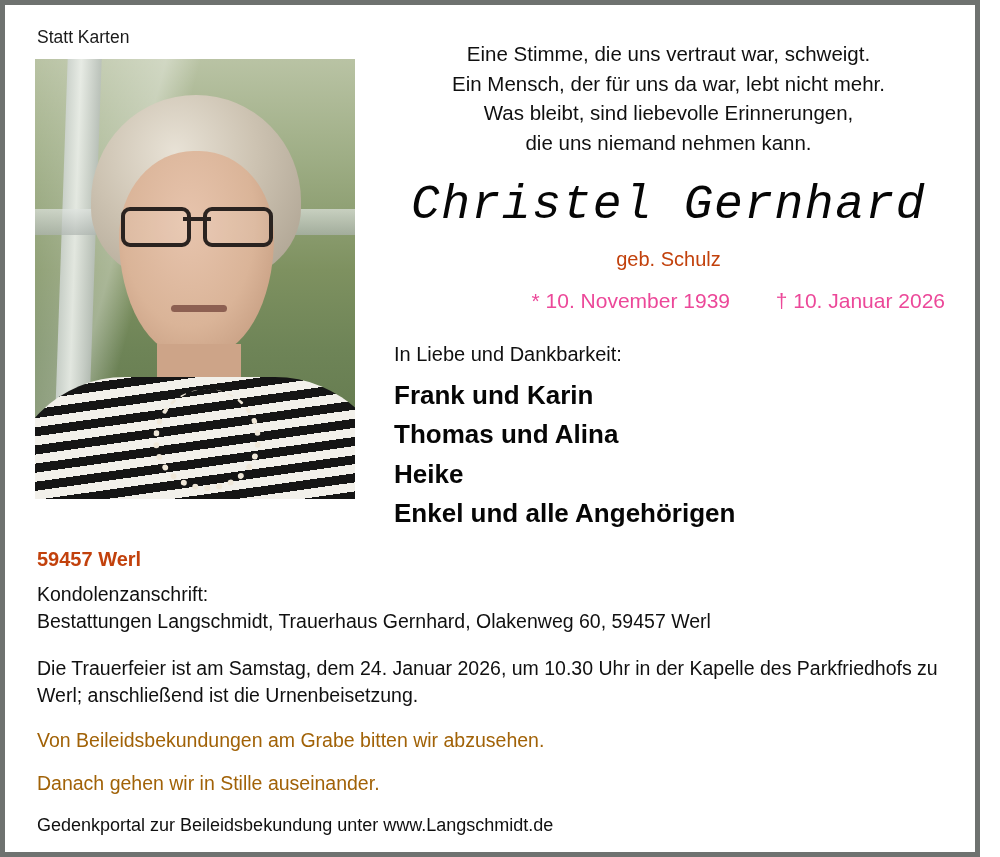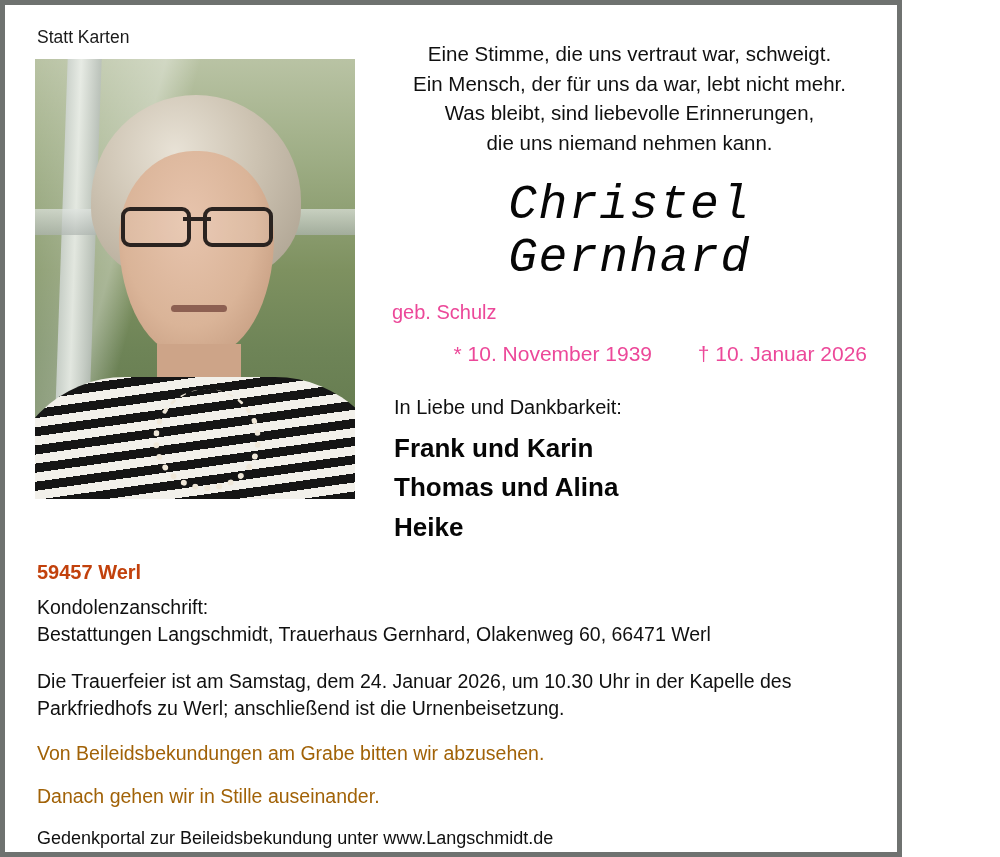--- a/index.html
+++ b/index.html
@@ -10,21 +10,21 @@
   body {
     width: 1000px;
     height: 857px;
     font-family: "Liberation Sans", sans-serif;
     color: #141414;
     overflow: hidden;
   }
   .obituary {
     position: relative;
     box-sizing: border-box;
-    width: 902px;
+    width: 980px;
     height: 857px;
     background: #ffffff;
     border: 5px solid #6f7270;
     padding: 22px 30px 10px 30px;
   }
 
   
   .top-row {
     display: flex;
     align-items: flex-start;
@@ -179,24 +179,24 @@
     font-family: Liberation Mono, monospace;
     font-style: italic;
     font-weight: 400;
     font-size: 48px;
     letter-spacing: 1.5px;
     line-height: 1.1;
     margin: 22px 0 8px 0;
     color: #060606;
   }
   .maiden-name {
-    text-align: left;
+    text-align: center;
     font-size: 20px;
     margin: 16px 0 18px 0;
-    color: #ec4899;
+    color: #c2410c;
   }
   .dates {
     text-align: right;
     font-size: 21px;
     margin: 0 0 30px 0;
     color: #ec4899;
   }
   .dates .sep { display: inline-block; width: 34px; }
   .in-liebe {
     font-size: 20px;
@@ -288,27 +288,28 @@
         <span>* 10. November 1939</span>
         <span class="sep"></span>
         <span>† 10. Januar 2026</span>
       </div>
 
       <div class="in-liebe">In Liebe und Dankbarkeit:</div>
       <div class="mourners">
         <div>Frank und Karin</div>
         <div>Thomas und Alina</div>
         <div>Heike</div>
+        <div>Enkel und alle Angehörigen</div>
       </div>
     </div>
   </div>
 
   <div class="bottom">
     <div class="city">59457 Werl</div>
     <div class="kondolenz-label">Kondolenzanschrift:</div>
-    <div class="kondolenz-address">Bestattungen Langschmidt, Trauerhaus Gernhard, Olakenweg 60, 66471 Werl</div>
+    <div class="kondolenz-address">Bestattungen Langschmidt, Trauerhaus Gernhard, Olakenweg 60, 59457 Werl</div>
     <div class="ceremony">Die Trauerfeier ist am Samstag, dem 24. Januar 2026, um 10.30 Uhr in der Kapelle des Parkfriedhofs zu Werl; anschließend ist die Urnenbeisetzung.</div>
     <div class="note">Von Beileidsbekundungen am Grabe bitten wir abzusehen.</div>
     <div class="note">Danach gehen wir in Stille auseinander.</div>
     <div class="portal">Gedenkportal zur Beileidsbekundung unter www.Langschmidt.de</div>
   </div>
 
 </div>
 
 </body></html>

